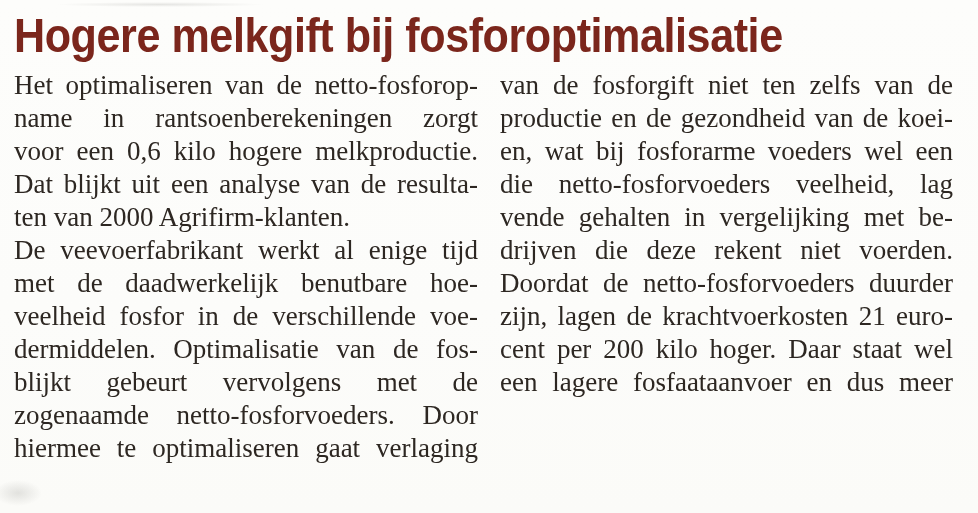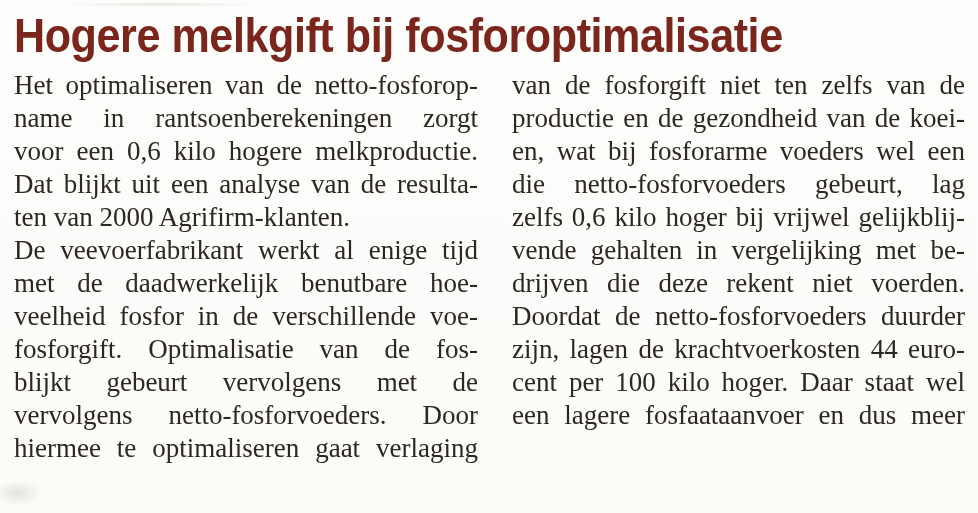--- a/index.html
+++ b/index.html
@@ -44,21 +44,21 @@
   }
   .headline-inner {
     display: inline-block;
     transform: scaleX(0.88);
     transform-origin: left center;
   }
   .columns {
     margin-top: 5px;
     display: grid;
     grid-template-columns: 464px 453px;
-    column-gap: 34px;
+    column-gap: 22px;
   }
   .col {
     font-family: "Liberation Serif", "DejaVu Serif", serif;
     font-size: 27px;
     line-height: 33px;
     color: #2d2722;
   }
   .line {
     text-align: justify;
     text-align-last: justify;
@@ -82,32 +82,31 @@
   <div class="columns">
     <div class="col">
         <div class="line">Het optimaliseren van de netto-fosforop-</div>
         <div class="line">name in rantsoenberekeningen zorgt</div>
         <div class="line">voor een 0,6 kilo hogere melkproductie.</div>
         <div class="line">Dat blijkt uit een analyse van de resulta-</div>
         <div class="line para-end">ten van 2000 Agrifirm-klanten.</div>
         <div class="line">De veevoerfabrikant werkt al enige tijd</div>
         <div class="line">met de daadwerkelijk benutbare hoe-</div>
         <div class="line">veelheid fosfor in de verschillende voe-</div>
-        <div class="line">fosforgift. Optimalisatie van de fos-</div>
+        <div class="line">dermiddelen. Optimalisatie van de fos-</div>
         <div class="line">blijkt gebeurt vervolgens met de</div>
-        <div class="line">vervolgens netto-fosforvoeders. Door</div>
+        <div class="line">zogenaamde netto-fosforvoeders. Door</div>
         <div class="line">hiermee te optimaliseren gaat verlaging</div>
       </div>
     <div class="col">
         <div class="line">van de fosforgift niet ten zelfs van de</div>
         <div class="line">productie en de gezondheid van de koei-</div>
         <div class="line">en, wat bij fosforarme voeders wel een</div>
-        <div class="line">die netto-fosforvoeders gebeurt, lag</div>
-        <div class="line">zelfs 0,6 kilo hoger bij vrijwel gelijkblij-</div>
+        <div class="line">die netto-fosforvoeders veelheid, lag</div>
         <div class="line">vende gehalten in vergelijking met be-</div>
         <div class="line">drijven die deze rekent niet voerden.</div>
         <div class="line">Doordat de netto-fosforvoeders duurder</div>
-        <div class="line">zijn, lagen de krachtvoerkosten 44 euro-</div>
-        <div class="line">cent per 100 kilo hoger. Daar staat wel</div>
+        <div class="line">zijn, lagen de krachtvoerkosten 21 euro-</div>
+        <div class="line">cent per 200 kilo hoger. Daar staat wel</div>
         <div class="line">een lagere fosfaataanvoer en dus meer</div>
       </div>
   </div>
 </div>
 
 </body></html>

